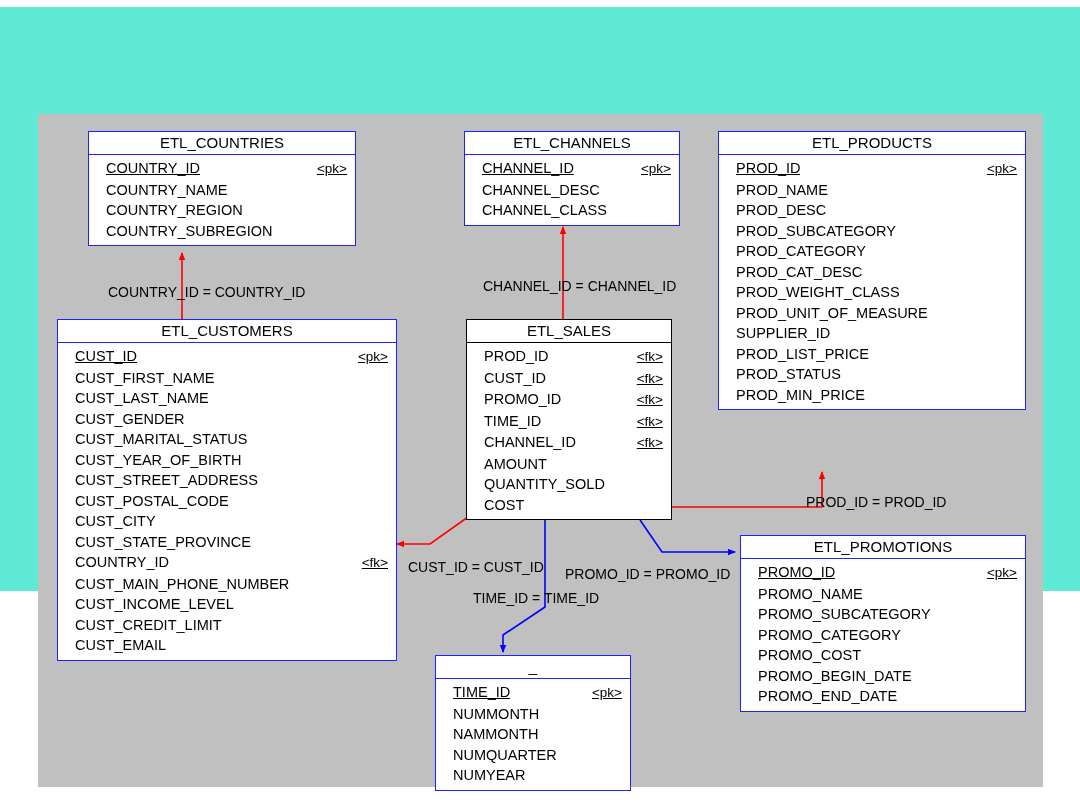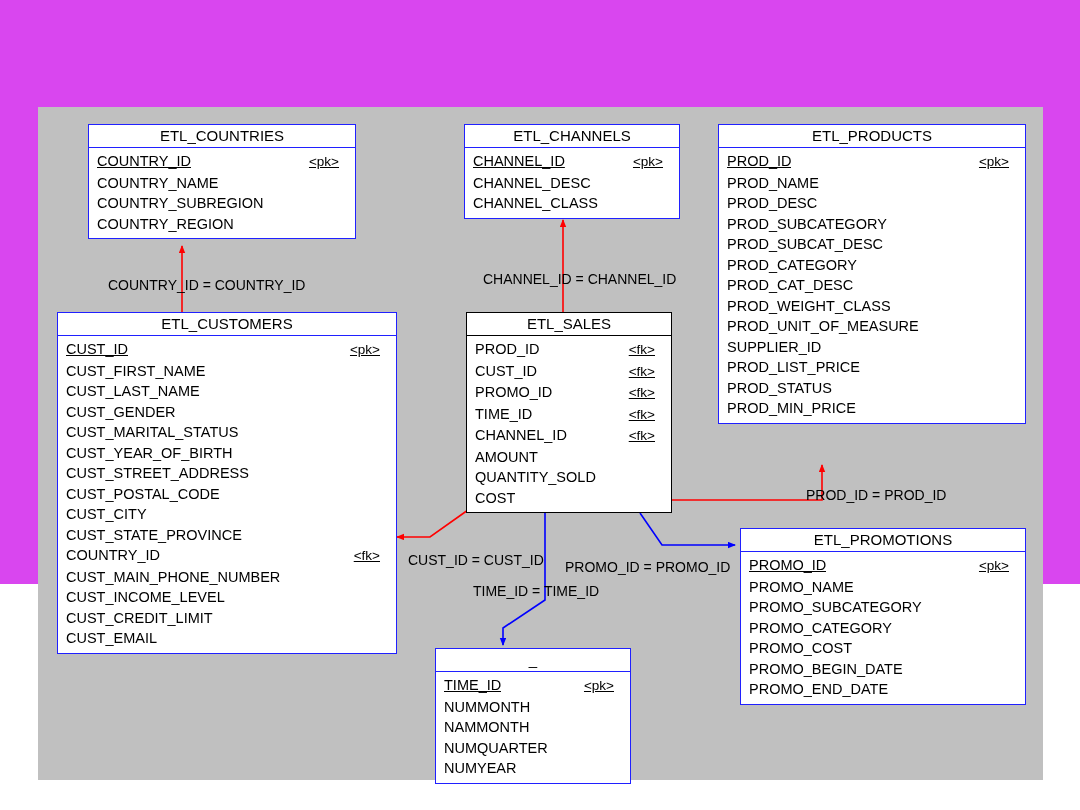--- a/index.html
+++ b/index.html
@@ -9,24 +9,24 @@
   }
   body {
     width: 1080px;
     height: 810px;
     font-family: "Liberation Sans", sans-serif;
     position: relative;
     overflow: hidden;
   }
   #canvas {
     position: absolute;
-    left: 0; top: 0;
+    left: 0; top: 7px;
     width: 1080px;
     height: 584px;
-    background: #d946ef;
+    background: #5eead4;
   }
   #diagram-bg {
     position: absolute;
     left: 38px;
     top: 107px;
     width: 1005px;
     height: 673px;
     background: #c0c0c0;
   }
   svg#links {
@@ -46,21 +46,22 @@
   }
   .entity-title {
     text-align: center;
     padding: 2px 4px 3px 4px;
     border-bottom: 1px solid #2020ff;
     font-size: 15px;
     white-space: nowrap;
     overflow: hidden;
   }
   .attr-list {
-    padding: 3px 8px 4px 0;
+    padding: 3px 0 4px 0;
+    margin-left: 9px;
   }
   .attr {
     display: flex;
     justify-content: space-between;
     align-items: baseline;
     padding: 0 8px 0 8px;
     line-height: 20.5px;
     white-space: nowrap;
   }
   .attr .aname {
@@ -115,24 +116,24 @@
     <div class="entity-title">ETL_COUNTRIES</div>
     <div class="attr-list">
       <div class="attr pk">
         <span class="aname">COUNTRY_ID</span>
         <span class="akey">&lt;pk&gt;</span>
       </div>
       <div class="attr">
         <span class="aname">COUNTRY_NAME</span>
       </div>
       <div class="attr">
+        <span class="aname">COUNTRY_REGION</span>
+      </div>
+      <div class="attr">
         <span class="aname">COUNTRY_SUBREGION</span>
-      </div>
-      <div class="attr">
-        <span class="aname">COUNTRY_REGION</span>
       </div>
     </div>
   </div>
 
   <div class="entity" style="left:464px; top:124px; width:216px;">
     <div class="entity-title">ETL_CHANNELS</div>
     <div class="attr-list">
       <div class="attr pk">
         <span class="aname">CHANNEL_ID</span>
         <span class="akey">&lt;pk&gt;</span>
@@ -154,23 +155,20 @@
         <span class="akey">&lt;pk&gt;</span>
       </div>
       <div class="attr">
           <span class="aname">PROD_NAME</span>
         </div>
       <div class="attr">
           <span class="aname">PROD_DESC</span>
         </div>
       <div class="attr">
           <span class="aname">PROD_SUBCATEGORY</span>
-        </div>
-      <div class="attr">
-          <span class="aname">PROD_SUBCAT_DESC</span>
         </div>
       <div class="attr">
           <span class="aname">PROD_CATEGORY</span>
         </div>
       <div class="attr">
           <span class="aname">PROD_CAT_DESC</span>
         </div>
       <div class="attr">
           <span class="aname">PROD_WEIGHT_CLASS</span>
         </div>

